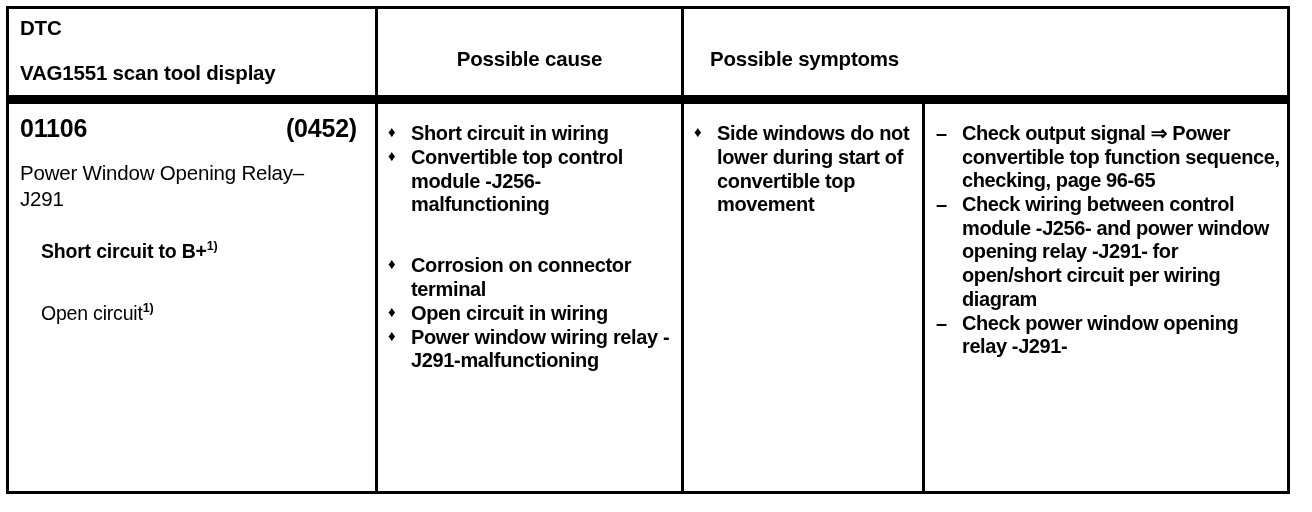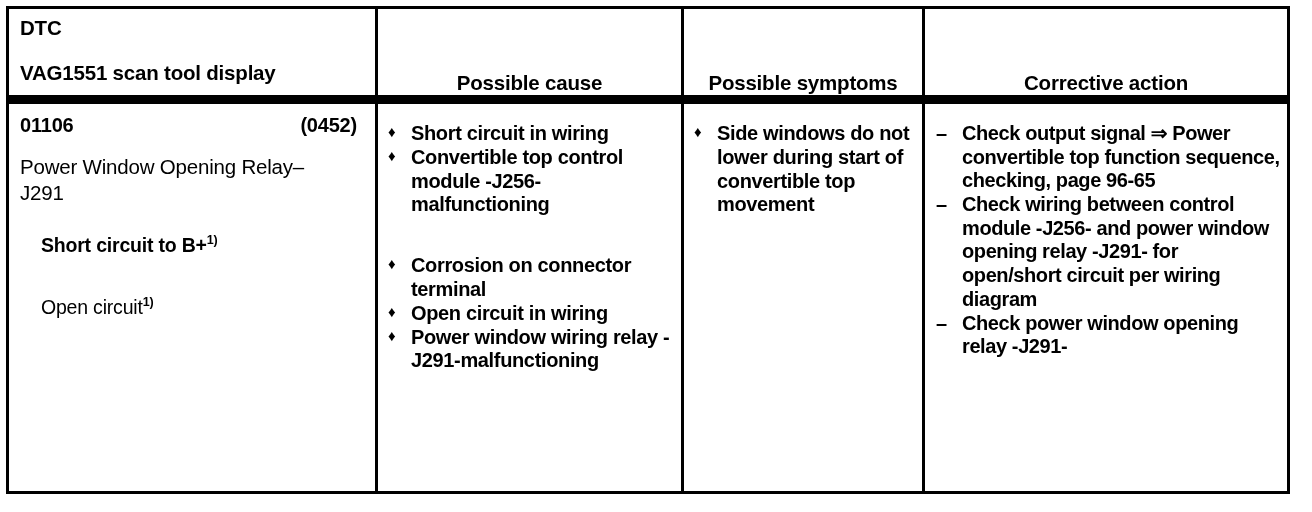--- a/index.html
+++ b/index.html
@@ -80,41 +80,41 @@
   .hdr-left .line {
     font-weight: bold;
     font-size: 20.5px;
     letter-spacing: -0.2px;
     line-height: 1.0;
   }
   .hdr-left .line1 { margin-bottom: 24px; }
 
   .hdr-center {
     display: flex;
-    align-items: flex-end;
+    align-items: center;
     justify-content: center;
     padding-top: 14px;
   }
   .hdr-center .htxt {
     font-weight: bold;
     font-size: 20.5px;
     letter-spacing: -0.2px;
     white-space: nowrap;
   }
 
   
   .body-dtc  { padding: 10px 10px 0 11px; }
   .body-col  { padding: 18px 6px 0 10px; }
 
   .dtc-code-row {
     display: flex;
     justify-content: space-between;
     align-items: baseline;
     font-weight: bold;
-    font-size: 20px;
+    font-size: 25px;
     letter-spacing: -0.2px;
     padding-right: 8px;
   }
   .dtc-desc {
     margin-top: 17px;
     font-size: 20.5px;
     line-height: 1.27;
     letter-spacing: -0.2px;
     max-width: 300px;
   }
@@ -189,23 +189,20 @@
       </div>
 
       <div class="cell col-cause hdr-center">
         <div class="htxt">Possible cause</div>
       </div>
 
       <div class="cell col-symptom hdr-center">
         <div class="htxt">Possible symptoms</div>
       </div>
 
-      <div class="cell col-action hdr-center">
-        <div class="htxt">Corrective action</div>
-      </div>
 
     </div>
 
     <div class="thead-rule"></div>
 
     <div class="tbody">
 
       <div class="cell col-dtc body-dtc">
         <div class="dtc-code-row">
           <span>01106</span>

